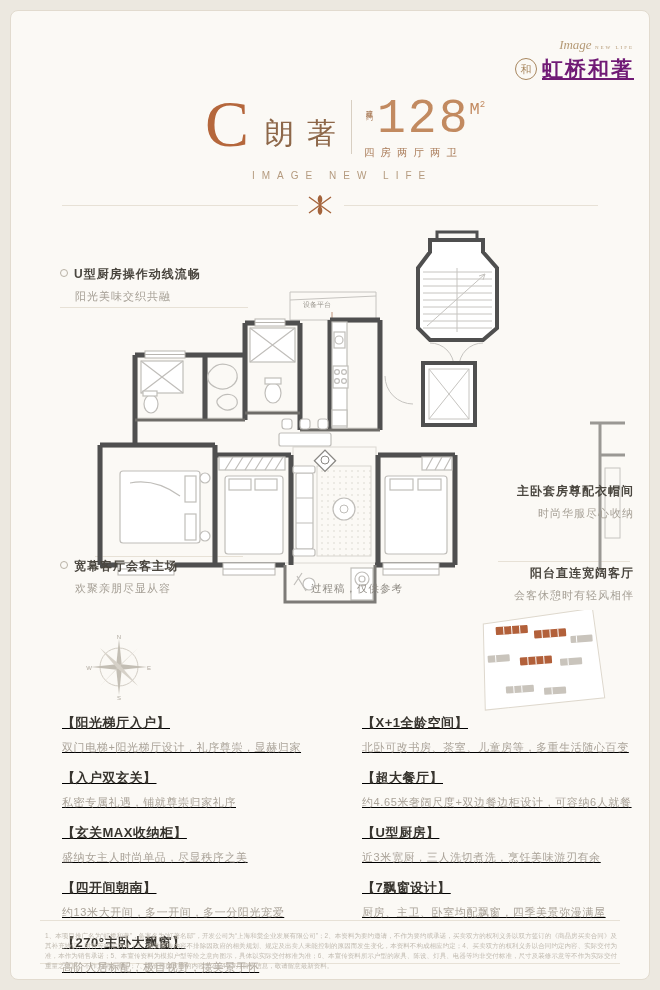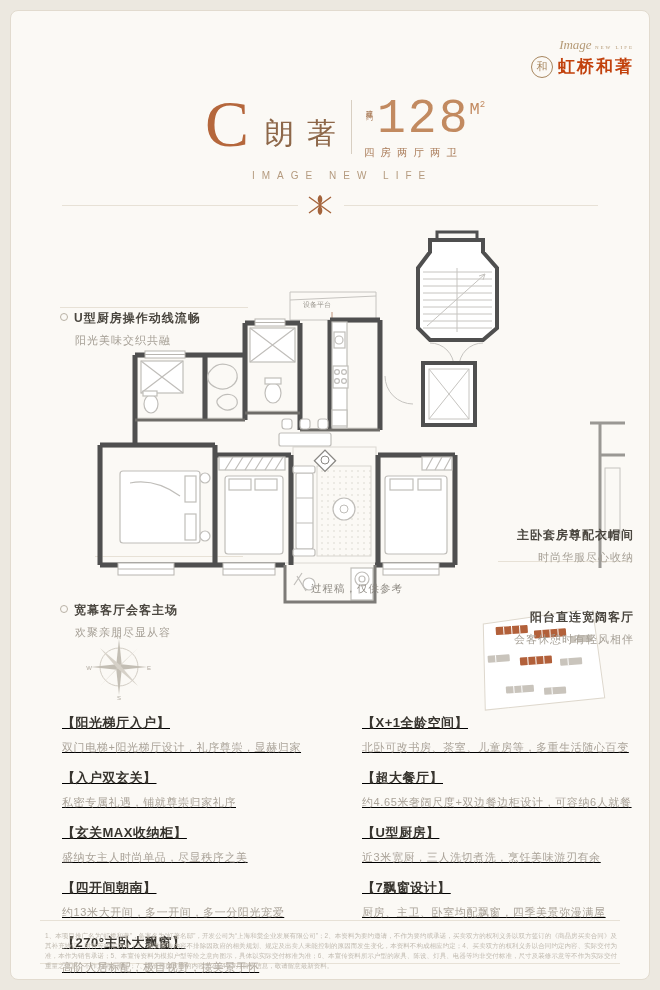--- a/index.html
+++ b/index.html
@@ -10,22 +10,22 @@
 
   
   .logo { position:absolute; top:40px; right:26px; text-align:right; }
   .logo-script { font-family:"Liberation Serif", serif; font-style:italic; font-size:13px;
                  color:#b59a76; line-height:10px; }
   .logo-script small { font-style:normal; font-size:5px; letter-spacing:2px; color:#b59a76; }
   .logo-row { display:flex; align-items:center; gap:5px; margin-top:2px; }
   .logo-mark { width:22px; height:22px; border:1.5px solid #a8875f; border-radius:50%;
                display:flex; align-items:center; justify-content:center;
                font-size:11px; color:#a8875f; font-family:"Liberation Serif", serif; }
-  .logo-brand { font-family:"Liberation Serif", serif; font-weight:bold; font-size:17px;
-                color:#c2410c; letter-spacing:2px; }
+  .logo-brand { font-family:"Liberation Serif", serif; font-weight:bold; font-size:21px;
+                color:#701a75; letter-spacing:2px;text-decoration:underline; }
 
   
   .title-row { position:absolute; left:205px; top:94px; display:flex; align-items:flex-start; }
   .big-c { font-family:"Liberation Serif", serif; font-size:66px; line-height:60px;
            color:#b5673c; font-weight:normal; }
   .title-name { font-size:29px; color:#8d6749; letter-spacing:13px; margin:20px 0 0 16px;
                 white-space:nowrap; }
   .v-div { width:1px; height:54px; background:#d8cfc2; margin:6px 12px 0 2px; }
   .area-block { margin-top:2px; }
   .area-top { display:flex; align-items:flex-start;font-family:Liberation Mono, monospace; }
@@ -38,21 +38,21 @@
   .area-layout { font-size:10.5px; color:#a97b58; letter-spacing:6px; margin-top:4px;
                  white-space:nowrap; }
   .tagline { position:absolute; left:252px; top:170px; font-size:10px; letter-spacing:7px;
              color:#b49a7e; }
 
   
   .rule { position:absolute; height:1px; background:#e7e1d6; }
   .ornament { position:absolute; left:305px; top:193px; }
 
   
-  .ann { position:absolute; z-index:3;margin-top:44px; }
+  .ann { position:absolute; z-index:3; }
   .ann .t { font-size:12px; font-weight:bold; color:#4a463f; letter-spacing:1px; }
   .ann .d { font-size:11px; color:#a59f95; margin-top:6px; letter-spacing:1px; }
   .ann.left .t::before { content:""; display:inline-block; width:6px; height:6px;
       border:1.5px solid #b9b2a6; border-radius:50%; margin-right:6px; vertical-align:1px; }
   .ann.left .d { padding-left:15px; }
   .ann.right { text-align:right; }
 
   
   .features { position:absolute; top:714px; z-index:2; }
   .features.colL { left:62px; width:292px; }

